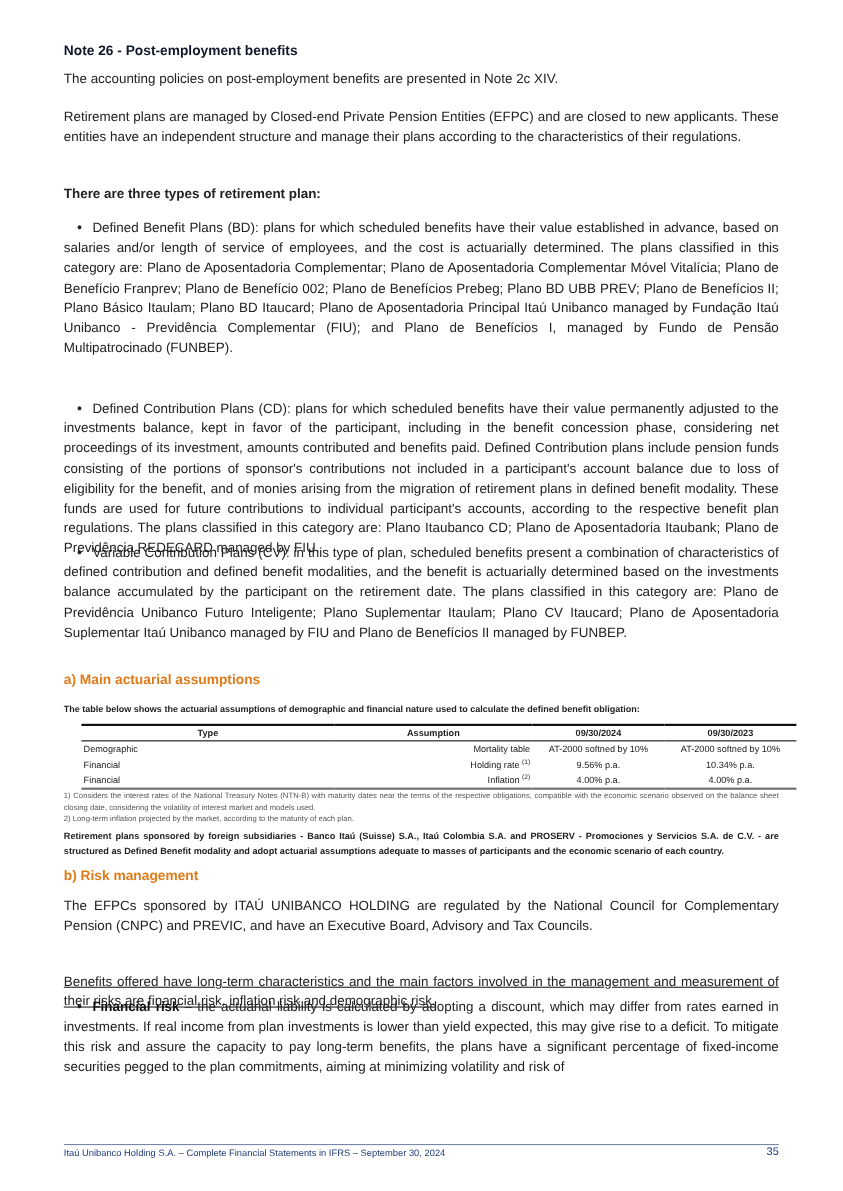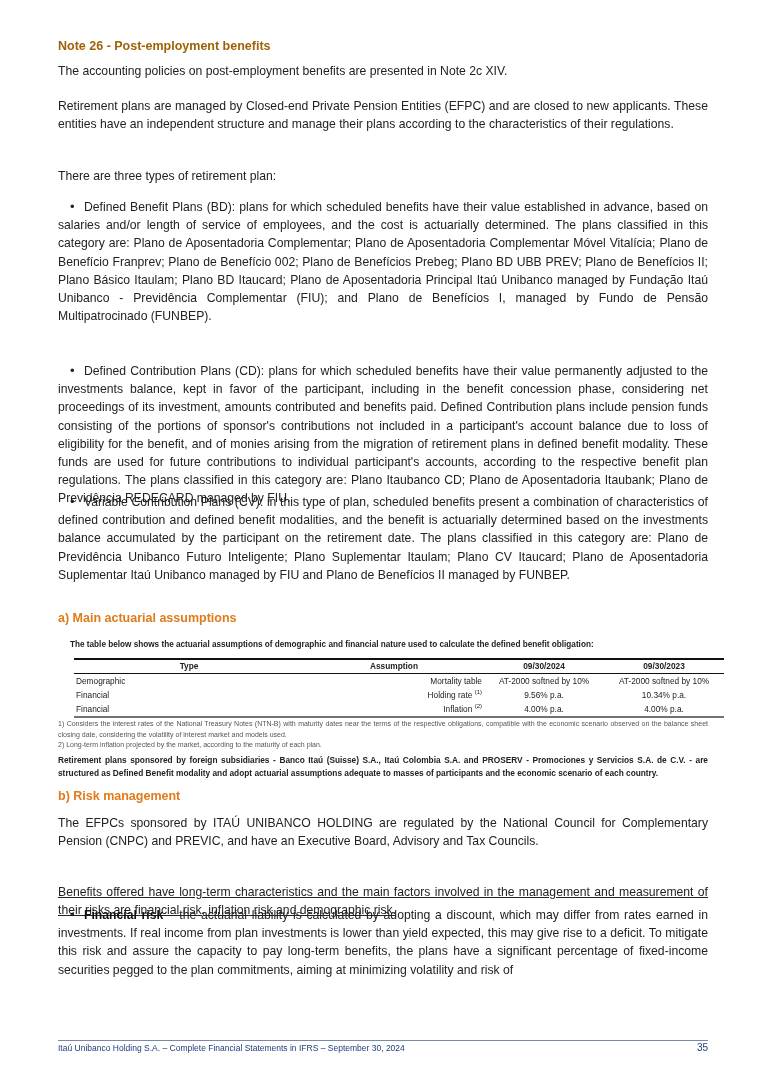--- a/index.html
+++ b/index.html
@@ -6,35 +6,35 @@
   html, body { width: 766px; height: 1083px; background: #ffffff; }
   body {
     position: relative;
     font-family: "Liberation Sans", sans-serif;
     color: #222;
     overflow: hidden;
   }
   .page { position: absolute; left: 58px; top: 0; width: 650px; }
   .note-title {
     position: absolute; top: 39px; left: 0;
-    font-size: 12.5px; font-weight: bold; color: #a16207;
+    font-size: 12.5px; font-weight: bold; color: #0f172a;
   }
   .p {
     position: absolute; left: 0; width: 650px;
     font-size: 12.2px; line-height: 17.6px; text-align: justify; color: #222;
   }
   .bullet-dot {
     display: inline-block; width: 26px; padding-left: 12px; font-size: 13px;
   }
   .section-head {
     position: absolute; left: 0;
     font-size: 12.5px; font-weight: bold; color: #e07b1a;
   }
   .table-intro {
-    position: absolute; left: 12px; top: 640px;
+    position: absolute; left: 0; top: 640px;
     font-size: 8.2px; font-weight: bold; color: #222;
   }
   table.assump {
     position: absolute; left: 16px; top: 658px; width: 650px;
     border-collapse: collapse;
     font-size: 8.3px; color: #222;
     border-top: 2px solid #111; border-bottom: 2px solid #737373;
   }
   table.assump th {
     font-weight: bold; height: 14px; border-bottom: 1px solid #111; padding: 1px 2px;
@@ -69,21 +69,21 @@
 <body>
 
 <div class="page">
 
   <div class="note-title">Note 26 - Post-employment benefits</div>
 
   <p class="p" style="top:63px;">The accounting policies on post-employment benefits are presented in Note 2c XIV.</p>
 
   <p class="p" style="top:98px;">Retirement plans are managed by Closed-end Private Pension Entities (EFPC) and are closed to new applicants. These entities have an independent structure and manage their plans according to the characteristics of their regulations.</p>
 
-  <p class="p" style="top:168px;">There are three types of retirement plan:</p>
+  <p class="p" style="top:168px;font-weight:bold;">There are three types of retirement plan:</p>
 
   <p class="p" style="top:198px; line-height:18.2px;">
     <span class="bullet-dot">•</span><span>Defined Benefit Plans (BD): plans for which scheduled benefits have their value established in advance, based on salaries and/or length of service of employees, and the cost is actuarially determined. The plans classified in this category are: Plano de Aposentadoria Complementar; Plano de Aposentadoria Complementar Móvel Vitalícia; Plano de Benefício Franprev; Plano de Benefício 002; Plano de Benefícios Prebeg; Plano BD UBB PREV; Plano de Benefícios II; Plano Básico Itaulam; Plano BD Itaucard; Plano de Aposentadoria Principal Itaú Unibanco managed by Fundação Itaú Unibanco - Previdência Complementar (FIU); and Plano de Benefícios I, managed by Fundo de Pensão Multipatrocinado (FUNBEP).</span>
   </p>
 
   <p class="p" style="top:343px; line-height:18.2px;margin-top:19px;">
     <span class="bullet-dot">•</span><span>Defined Contribution Plans (CD): plans for which scheduled benefits have their value permanently adjusted to the investments balance, kept in favor of the participant, including in the benefit concession phase, considering net proceedings of its investment, amounts contributed and benefits paid. Defined Contribution plans include pension funds consisting of the portions of sponsor's contributions not included in a participant's account balance due to loss of eligibility for the benefit, and of monies arising from the migration of retirement plans in defined benefit modality. These funds are used for future contributions to individual participant's accounts, according to the respective benefit plan regulations. The plans classified in this category are: Plano Itaubanco CD; Plano de Aposentadoria Itaubank; Plano de Previdência REDECARD managed by FIU.</span>
   </p>
 
   <p class="p" style="top:493px; line-height:18.2px;">

